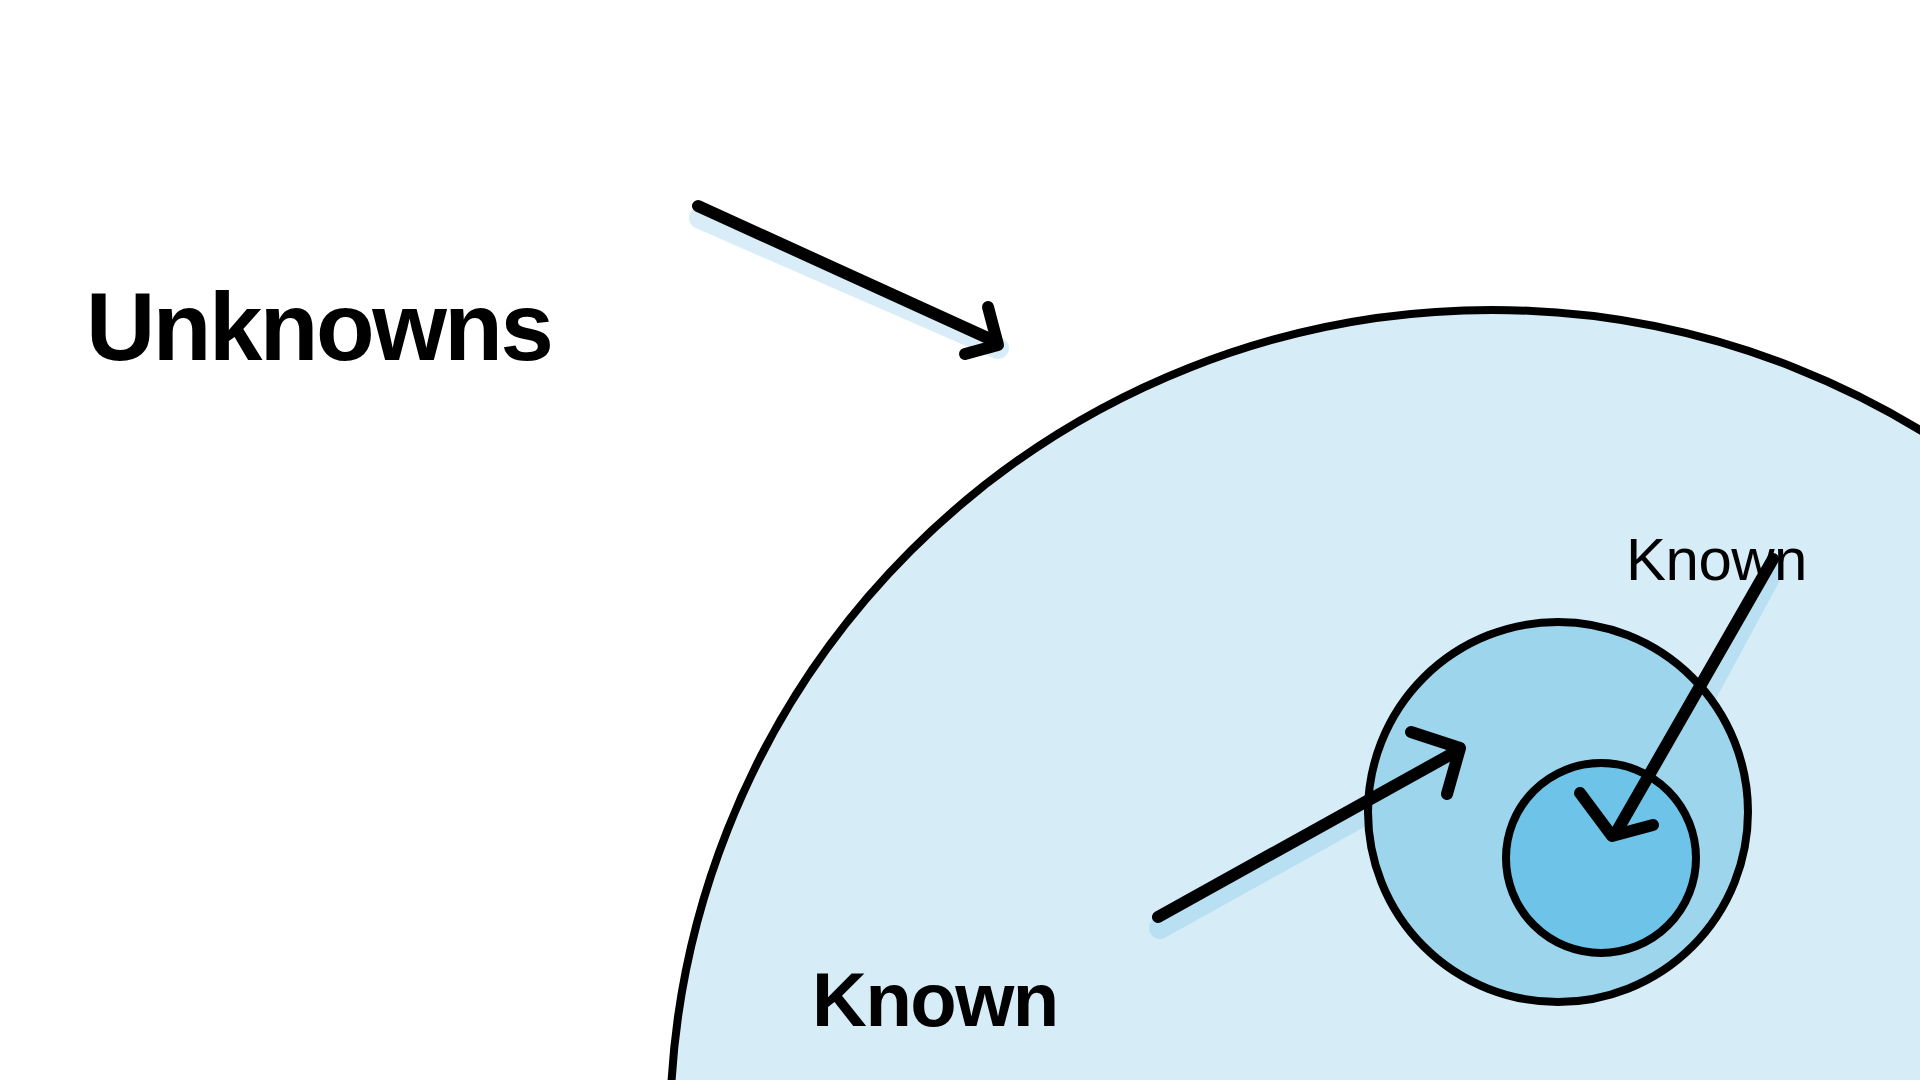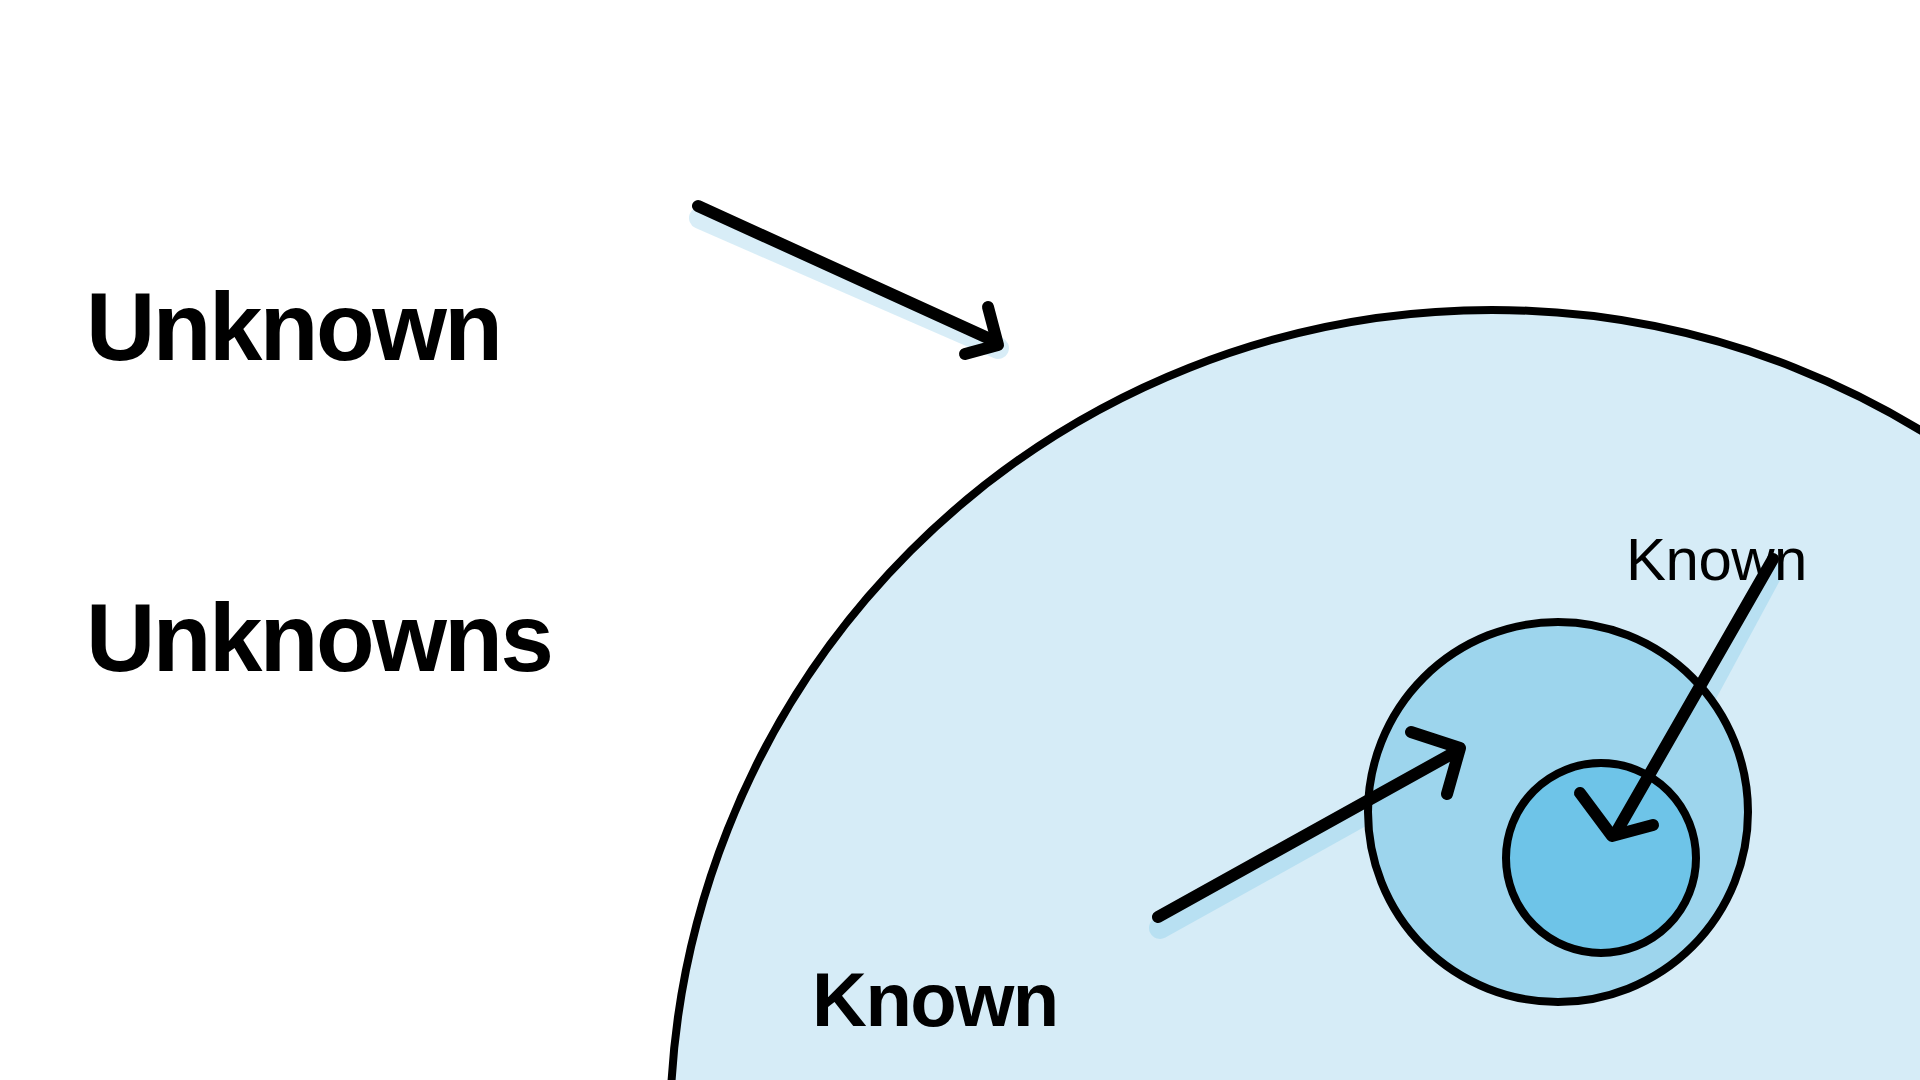--- a/index.html
+++ b/index.html
@@ -91,21 +91,20 @@
     </g>
 
     <g>
       <path d="M 1773 559 L 1617 831" stroke="#000000" stroke-width="12" stroke-linecap="round" fill="none"></path>
       <path d="M 1580 793 L 1612 836 L 1653 825" stroke="#000000" stroke-width="12" stroke-linecap="round" stroke-linejoin="round" fill="none"></path>
     </g>
 
   </svg>
 
   <div class="lbl lbl-heavy" id="label-unknown-unknowns">
-    <div>Unknown</div>
     <div>Unknowns</div>
   </div>
 
   <div class="lbl lbl-medium" id="label-known-unknowns">
     <div>Known</div>
     
   </div>
 
   <div class="lbl lbl-regular" id="label-known-knowns">
     <div>Known</div>

